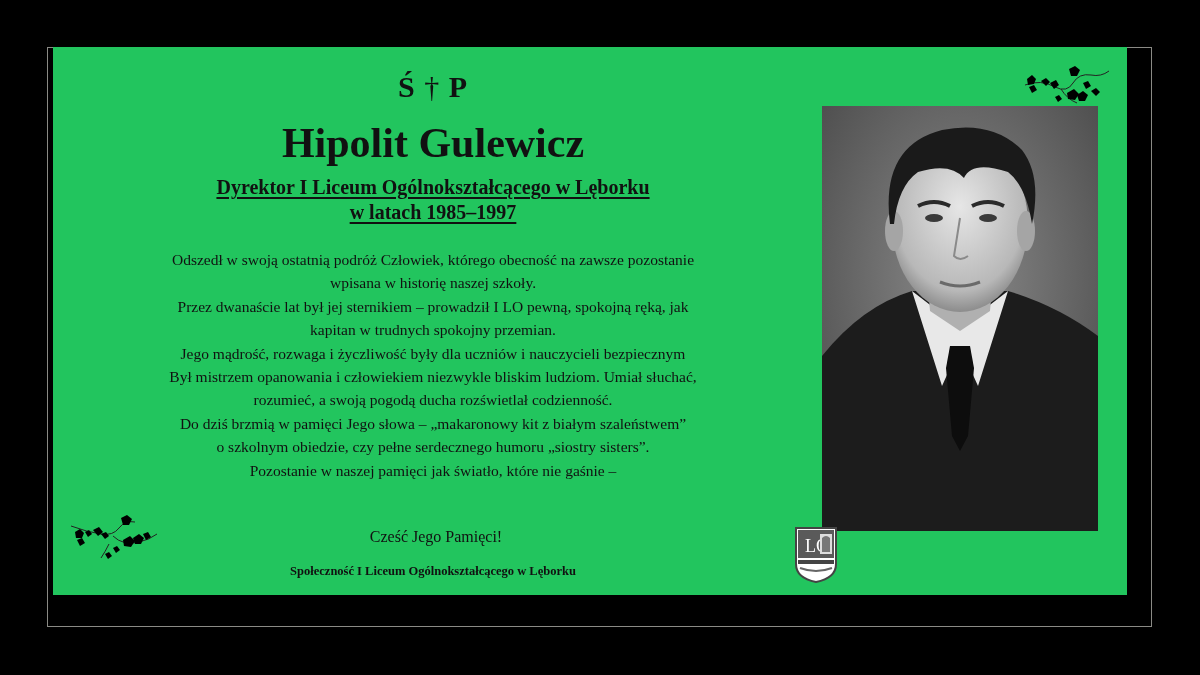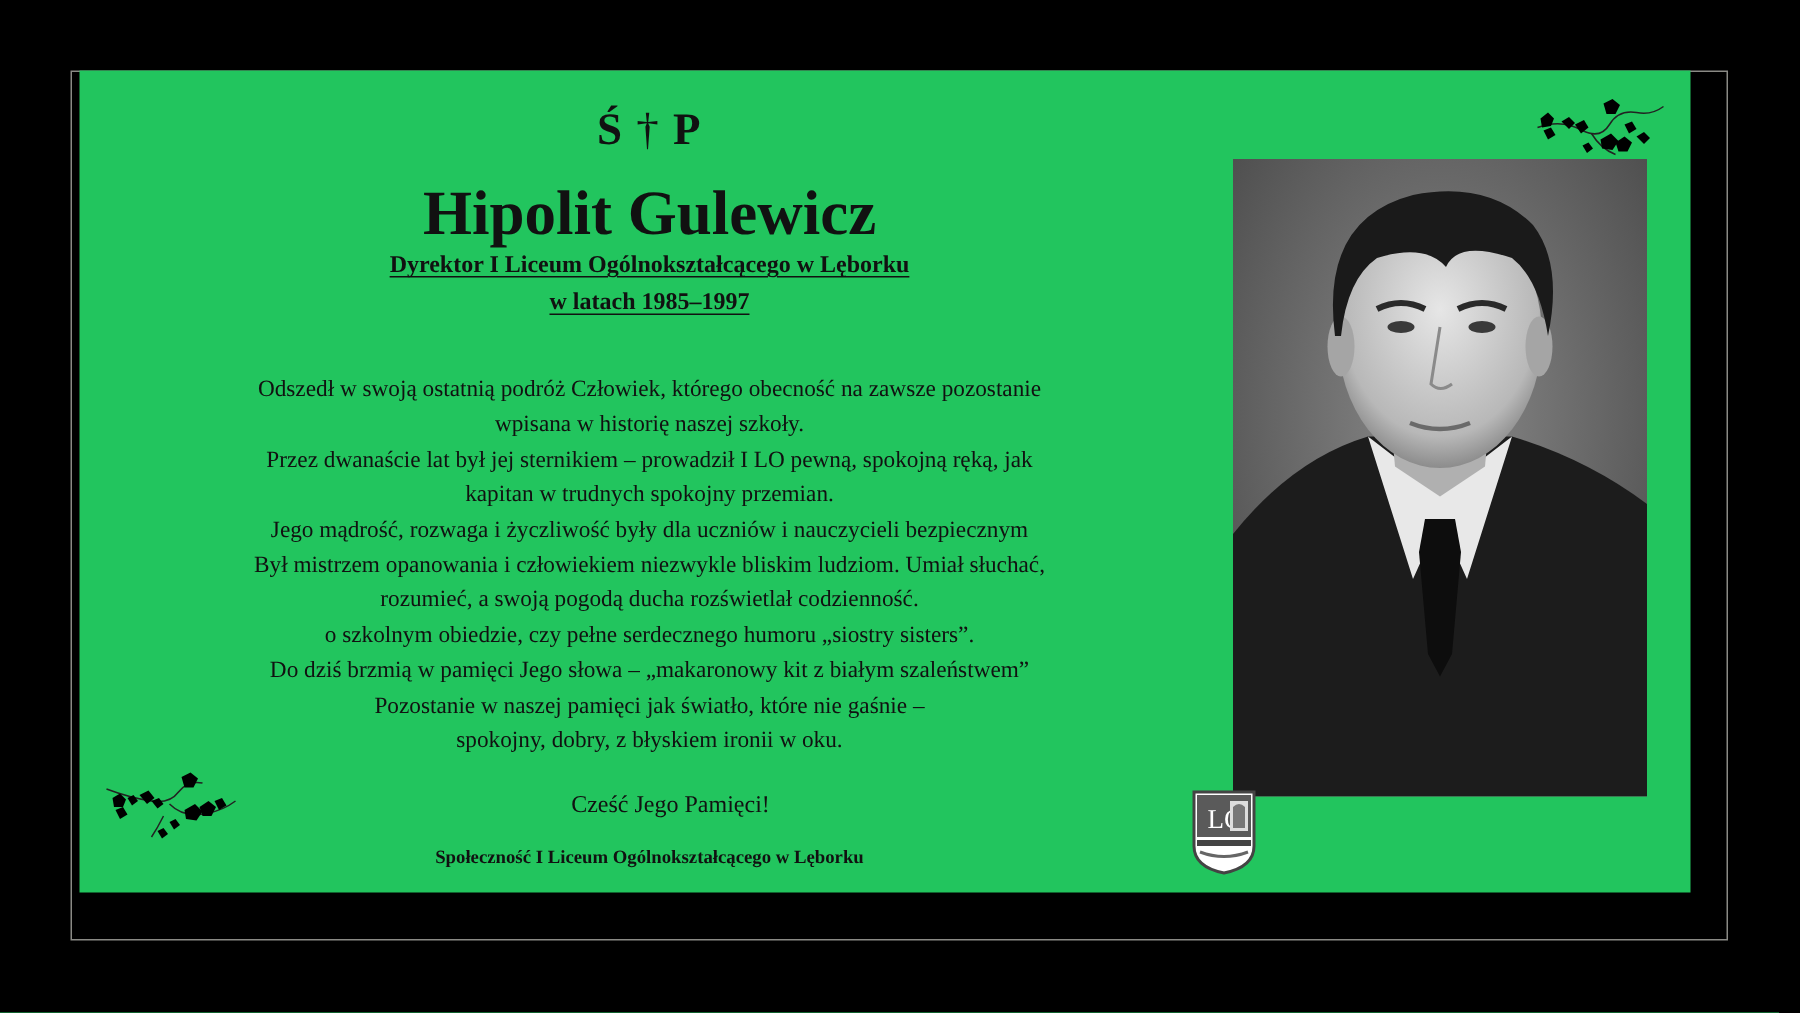--- a/index.html
+++ b/index.html
@@ -20,31 +20,31 @@
     }
     .sp {
       position: absolute; left: 0; top: 23px; width: 100%;
       font-size: 30px; font-weight: bold; letter-spacing: 1px;
     }
     .name {
       position: absolute; left: 0; top: 72px; width: 100%;
       font-size: 42px; font-weight: bold;
     }
     .role {
-      position: absolute; left: 0; top: 117px; width: 100%;
-      font-size: 16px; font-weight: bold; line-height: 25px;
+      position: absolute; left: 0; top: 128px; width: 100%;
+      font-size: 20px; font-weight: bold; line-height: 25px;
     }
     .role span { text-decoration: underline; text-underline-offset: 3px; }
     .body-text {
       position: absolute; left: 0; top: 200px; width: 100%;
       font-size: 15.5px; line-height: 21.4px;
     }
     .body-text p { margin: 2px; }
     .closing {
-      position: absolute; left: 14px; top: 479px; width: 100%;
+      position: absolute; left: 3px; top: 479px; width: 100%;
       font-size: 16px; line-height: 21px;
     }
     .signature {
       position: absolute; left: 0; top: 517px; width: 100%;
       font-size: 12.5px; font-weight: bold;
     }
     .photo {
       position: absolute; left: 769px; top: 59px; width: 276px; height: 425px;
       overflow: hidden; background: #5f5f5f;
     }
@@ -76,24 +76,23 @@
     </div>
 
     <div class="body-text">
       <p>Odszedł w swoją ostatnią podróż Człowiek, którego obecność na zawsze pozostanie</p>
       <p>wpisana w historię naszej szkoły.</p>
       <p>Przez dwanaście lat był jej sternikiem – prowadził I LO pewną, spokojną ręką, jak</p>
       <p>kapitan w trudnych spokojny przemian.</p>
       <p>Jego mądrość, rozwaga i życzliwość były dla uczniów i nauczycieli bezpiecznym</p>
       <p>Był mistrzem opanowania i człowiekiem niezwykle bliskim ludziom. Umiał słuchać,</p>
       <p>rozumieć, a swoją pogodą ducha rozświetlał codzienność.</p>
+      <p>Do dziś brzmią w pamięci Jego słowa – „makaronowy kit z białym szaleństwem”</p>
       <p>o szkolnym obiedzie, czy pełne serdecznego humoru „siostry sisters”.</p>
-      <p>Do dziś brzmią w pamięci Jego słowa – „makaronowy kit z białym szaleństwem”</p>
       <p>Pozostanie w naszej pamięci jak światło, które nie gaśnie –</p>
-      <p>spokojny, dobry, z błyskiem ironii w oku.</p>
     </div>
 
     <div class="closing">Cześć Jego Pamięci!</div>
     <div class="signature">Społeczność I Liceum Ogólnokształcącego w Lęborku</div>
   </div>
 
   <svg class="ivy ivy-tr" viewBox="0 0 90 45">
     <path d="M4 20 Q20 14 34 22 Q46 28 52 18 Q58 8 70 10 Q80 12 88 6" stroke="#222" stroke-width="1" fill="none"></path>
     <path d="M40 24 Q46 34 56 38" stroke="#222" stroke-width="1" fill="none"></path>
     <g fill="#000">

